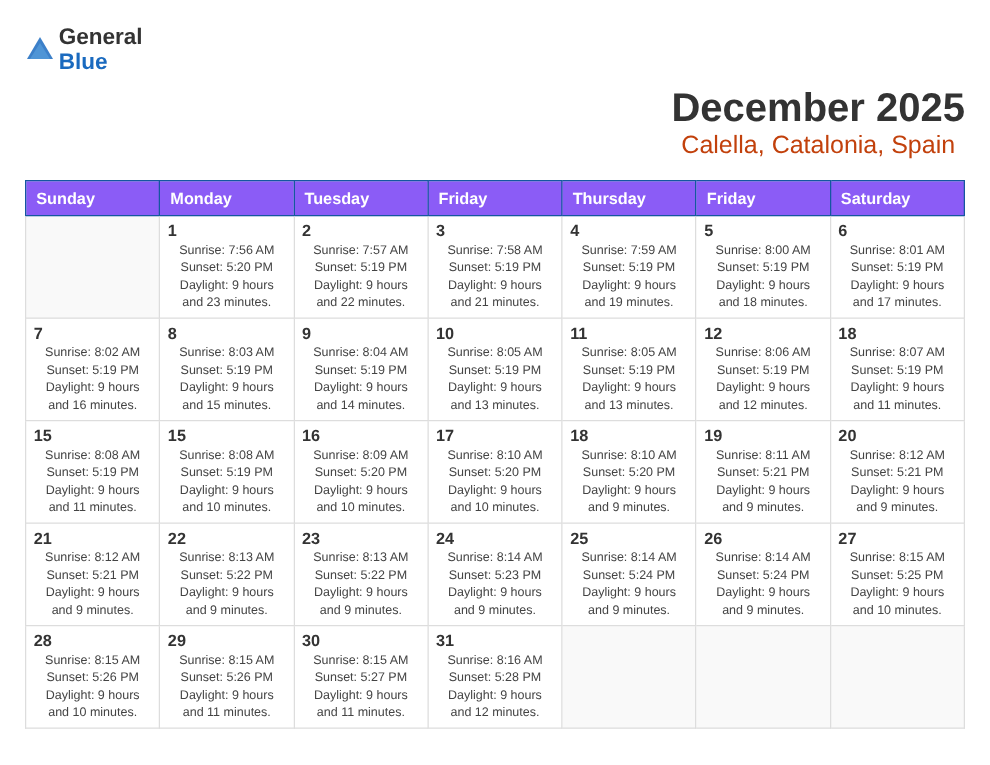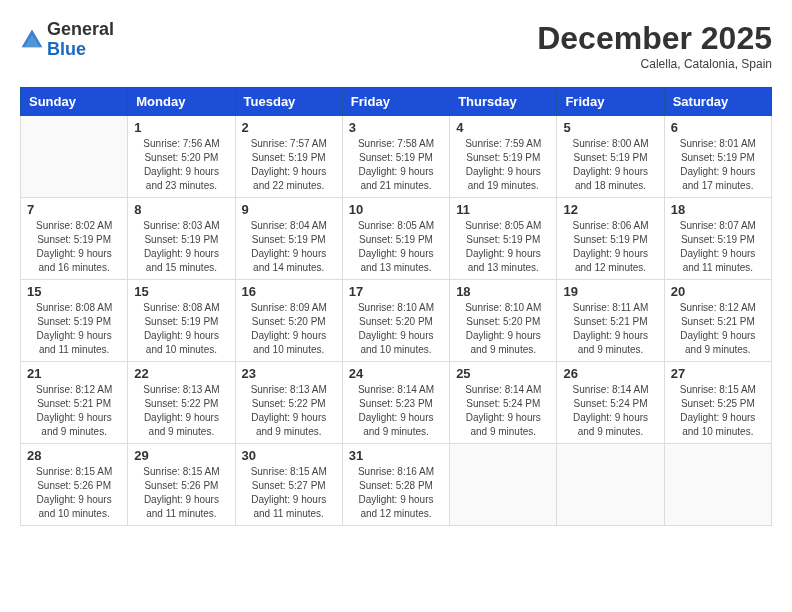--- a/index.html
+++ b/index.html
@@ -34,38 +34,39 @@
     .logo-blue {
       font-size: 18px;
       font-weight: bold;
       color: #1a6abf;
     }
     .logo-icon {
       width: 24px;
       height: 24px;
     }
     .title-area {
-      text-align: right;
+      text-align: center;
+      margin-top: 48px;
     }
     .month-title {
       font-size: 32px;
       font-weight: bold;
       color: #333;
     }
     .location-title {
-      font-size: 12px;
-      color: #404040;
+      font-size: 20px;
+      color: #c2410c;
     }
     .calendar {
       width: 100%;
       border-collapse: collapse;
       border: 1px solid #ccc;
     }
     .calendar th {
-      background-color: #1d4ed8;
+      background-color: #8b5cf6;
       color: #fff;
       font-size: 13px;
       font-weight: bold;
       padding: 6px 8px;
       text-align: left;
       border: 1px solid #1557a0;
     }
     .calendar td {
       vertical-align: top;
       padding: 4px 6px;

